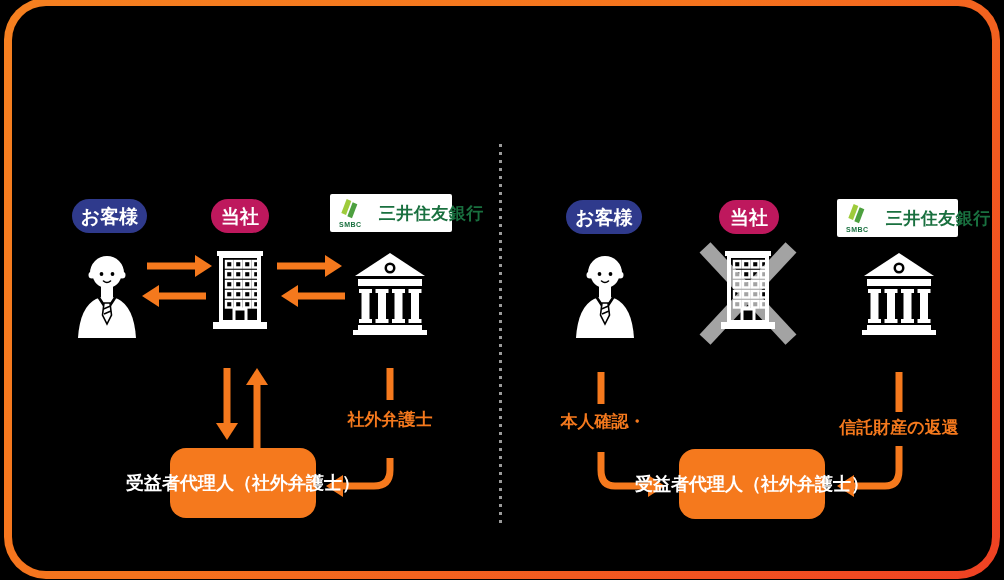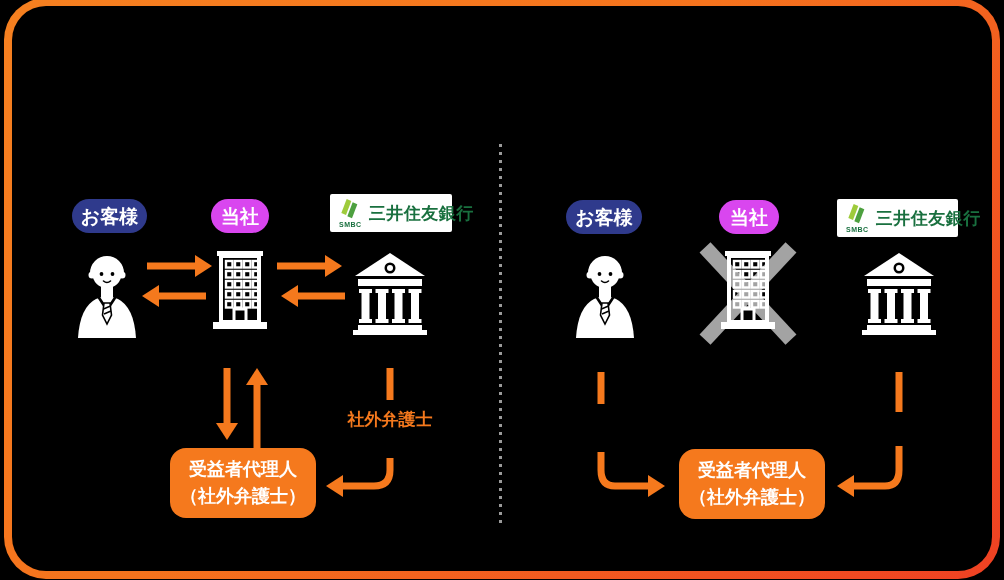--- a/index.html
+++ b/index.html
@@ -11,33 +11,33 @@
   .frame{position:absolute;left:4px;right:4px;top:-2px;bottom:1px;
     border-radius:42px;background:linear-gradient(135deg,#f58020 0%,#f5731d 45%,#ef4123 100%);}
   .frame-inner{position:absolute;inset:8px;border-radius:34px;background:#000;}
   
   .divider{position:absolute;left:499px;top:144px;width:3px;height:382px;
     background:repeating-linear-gradient(to bottom,#9a9a9a 0 3.5px,transparent 3.5px 8px);}
   
   .pill{position:absolute;height:34px;border-radius:17px;color:#fff;font-weight:bold;
     font-size:19px;display:flex;align-items:center;justify-content:center;line-height:1;}
   .pill.navy{background:#2f3a8c;}
-  .pill.orange{background:#d946ef;}
+  .pill.orange{background:#be185d;}
   
   .smbc-box{position:absolute;height:38px;background:#fff;border-radius:2px;
-    display:flex;align-items:center;gap:7px;padding:16px 9px;box-sizing:border-box;}
+    display:flex;align-items:center;gap:17px;padding:16px 9px;box-sizing:border-box;}
   .smbc-mark-wrap{display:flex;flex-direction:column;align-items:center;line-height:1;}
   .smbc-small{font-size:7px;color:#19703f;font-weight:bold;letter-spacing:.5px;margin-top:1px;}
   .smbc-name{font-size:17px;font-weight:bold;color:#19703f;letter-spacing:.5px;white-space:nowrap;}
   
   .flow-label{position:absolute;color:#f5791d;font-weight:bold;font-size:17px;
     text-align:center;line-height:1.55;white-space:nowrap;}
   
   .agent-box{position:absolute;width:146px;height:70px;background:#f5791d;border-radius:16px;
-    color:#fff;font-weight:bold;font-size:18px;display:flex;flex-direction:column;
+    color:#fff;font-weight:bold;font-size:18px;display:flex;flex-direction:row;
     align-items:center;justify-content:center;line-height:1.5;text-align:center;white-space:nowrap;}
   .icon-abs{position:absolute;}
   .arrows{position:absolute;left:0;top:0;pointer-events:none;}
   
   .xwrap{position:absolute;left:700px;top:247px;width:96px;height:94px;}
   .xbar{position:absolute;left:50%;top:50%;width:126px;height:15px;background:#a3a3a3;
     margin-left:-63px;margin-top:-8px;}
   .xbar.a{transform:rotate(47deg);} .xbar.b{transform:rotate(-47deg);}
 </style>
 </head>
@@ -245,21 +245,25 @@
         <rect x="41" y="68" width="13" height="4"></rect>
       <rect x="57.5" y="38" width="13" height="4"></rect>
         <rect x="60" y="42" width="8" height="26"></rect>
         <rect x="57.5" y="68" width="13" height="4"></rect>
     </g>
     <rect x="7" y="74" width="64" height="5" fill="#fff"></rect>
     <rect x="2" y="79" width="74" height="5" fill="#fff"></rect>
   </svg>
 
   <div class="flow-label" style="left:545px;top:409px;width:116px;">
-  </div>
-
+    <div>本人確認・</div>
+  </div>
+
+  <div class="flow-label" style="left:829px;top:415px;width:140px;">
+    <div>信託財産の返還</div>
+  </div>
 
   <div class="agent-box" style="left:679px;top:449px;">
     <div>受益者代理人</div>
     <div>（社外弁護士）</div>
   </div>
 
 </div>
 
 </body></html>

